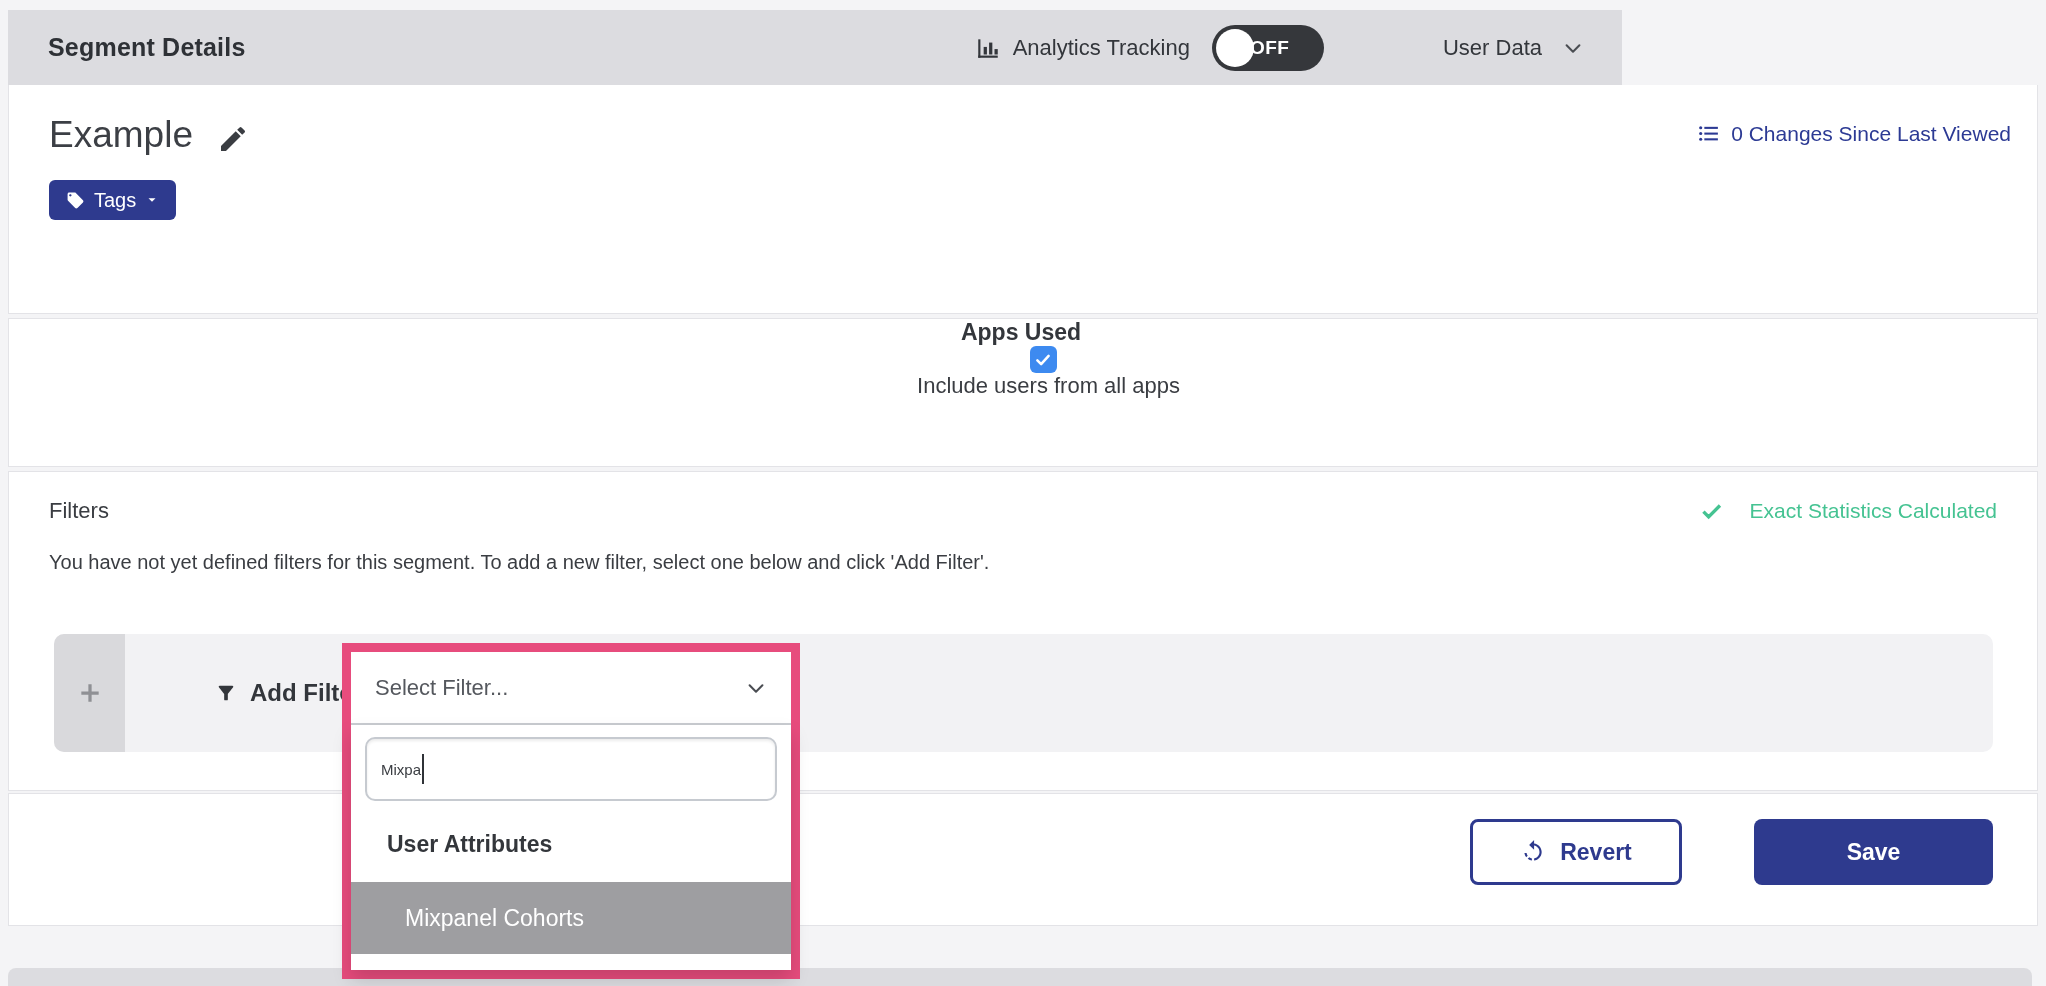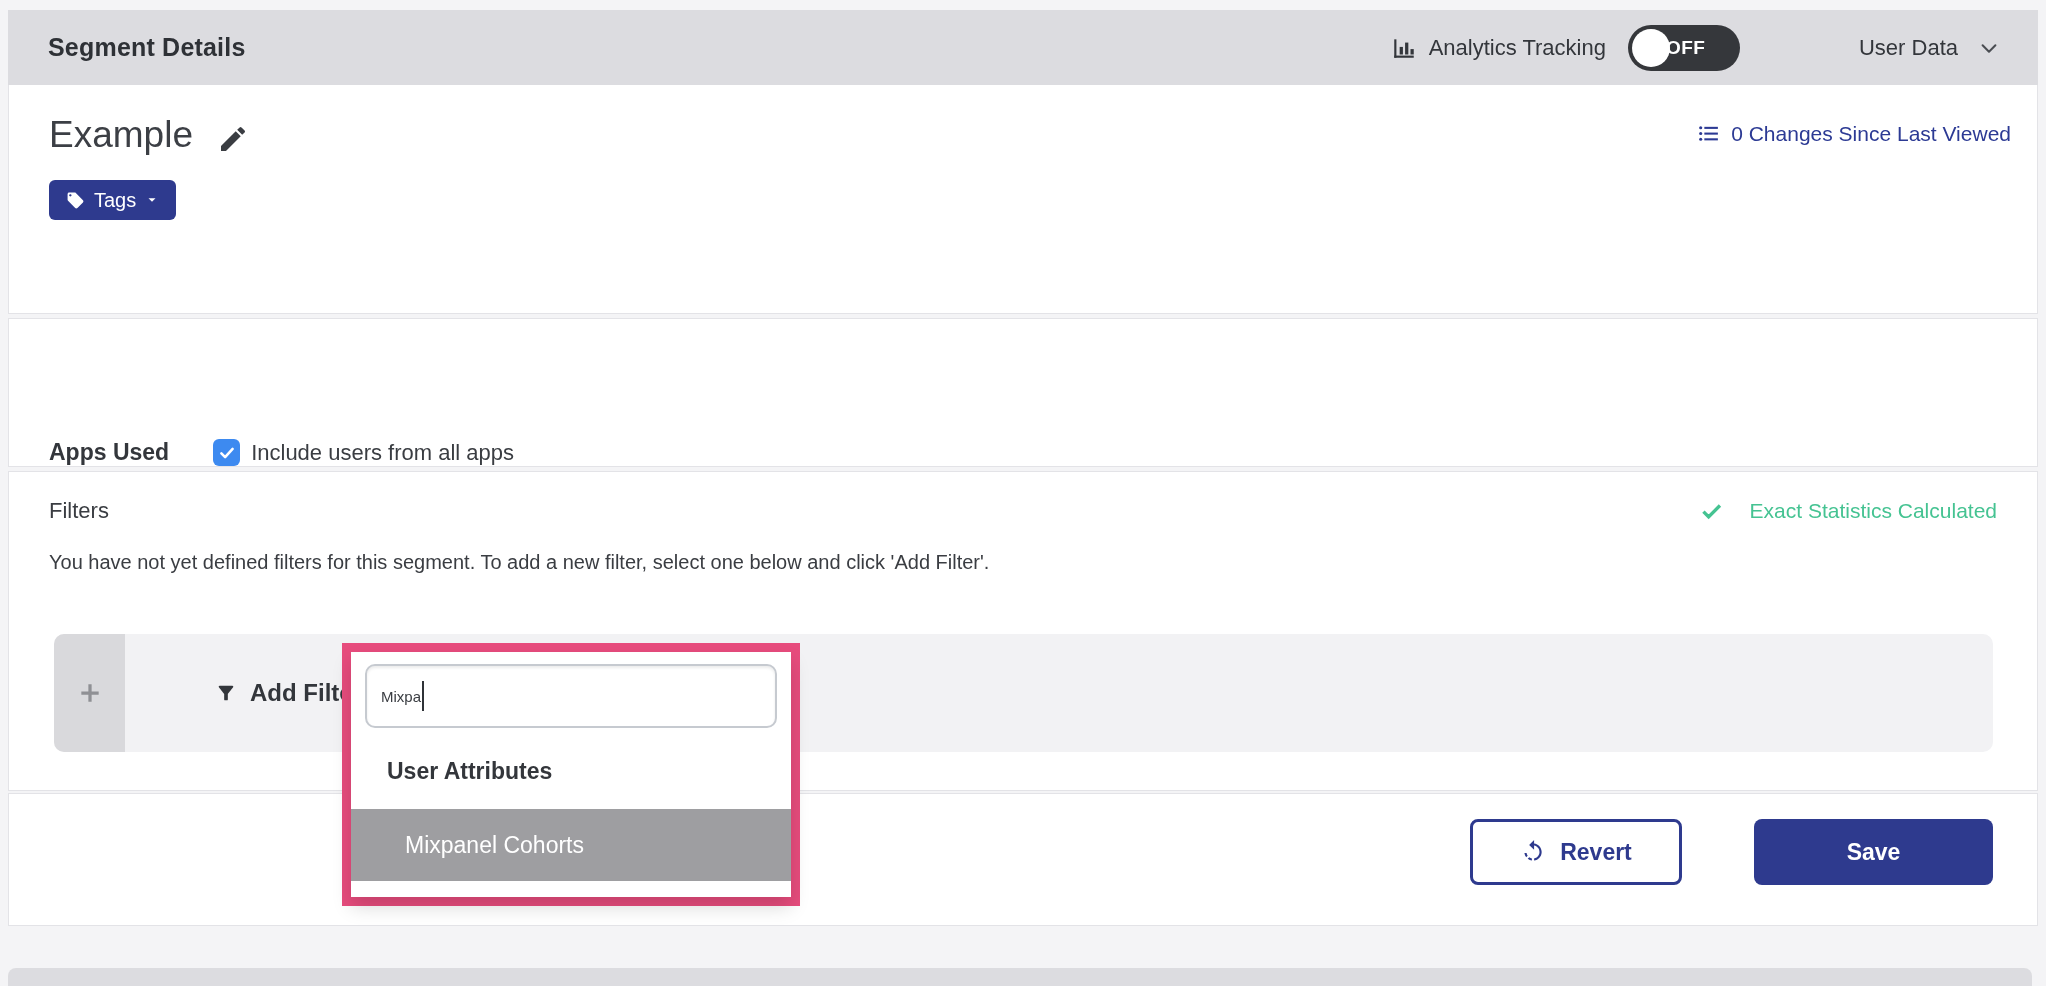--- a/index.html
+++ b/index.html
@@ -1,21 +1,21 @@
 <!DOCTYPE html>
 <html><head>
 <meta charset="utf-8">
 <style>
   * { box-sizing: border-box; margin: 0; padding: 0; }
   html,body { background:#f4f4f6; }
   body { font-family:"Liberation Sans", sans-serif; color:#35383d; }
   .page { position:relative; width:2046px; height:986px; overflow:hidden; background:#f4f4f6; }
 
   
-  .topbar { position:absolute; left:8px; top:10px; width:2030px; height:75px;
+  .topbar { position:absolute; left:8px; top:10px; width:1614px; height:75px;
             background:#dcdce0; display:flex; align-items:center; }
   .topbar-title { font-size:25px; font-weight:bold; color:#2e3136; margin-left:40px; letter-spacing:.2px; }
   .topbar-right { margin-left:auto; display:flex; align-items:center; height:100%; }
   .tb-divider { width:3px; background:#f1f2f4; }
   .tb-block { display:flex; align-items:center; }
   .analytics { gap:12px; padding:0 30px; }
   .analytics-label { font-size:22px; color:#33363b; margin-right:10px; }
   .toggle { width:112px; height:46px; background:#35373b; border-radius:23px;
             position:relative; display:flex; align-items:center; cursor:pointer; }
   .toggle-knob { position:absolute; left:4px; top:4px; width:38px; height:38px;
@@ -34,21 +34,21 @@
   .name-row { display:flex; align-items:flex-start; padding:30px 26px 0 40px; }
   .segment-name { font-size:37px; font-weight:400; color:#3c3f45; line-height:1.1; }
   .pencil { margin:8px 0 0 24px; cursor:pointer; }
   .changes-link { margin-left:auto; margin-top:6px; display:flex; align-items:center; gap:10px;
                   color:#2c3a94; font-size:21px; cursor:pointer; }
   .tags-btn { position:absolute; left:40px; top:95px; height:40px; border:none;
               background:#2e3a8e; color:#fff; border-radius:6px; display:flex; align-items:center;
               gap:9px; padding:0 17px; font-size:20px; cursor:pointer; font-family:inherit; }
 
   
-  .card2 { display:flex; align-items:flex-end; padding-left:40px; }
+  .card2 { display:flex; align-items:center; padding-left:40px;flex-direction:column; }
   .apps-label { font-size:23px; font-weight:bold; color:#33363b; margin-right:44px; }
   .checkbox { width:27px; height:27px; background:#3d8af0; border-radius:6px;
               display:flex; align-items:center; justify-content:center; cursor:pointer; }
   .cb-text { font-size:22px; color:#3a3d42; margin-left:11px; }
 
   
   .filters-head { display:flex; align-items:center; padding:26px 40px 0 40px; }
   .filters-label { font-size:22px; color:#3a3d42; }
   .exact-stats { margin-left:auto; display:flex; align-items:center; gap:27px;
                  color:#45c392; font-size:21px;justify-content:flex-end; }
@@ -213,20 +213,28 @@
       <span>Revert</span>
     </button>
     <button class="btn save-btn">
       <span>Save</span>
     </button>
   </div>
 
   <div class="bottom-strip"></div>
 
   <div class="dd-overlay">
+    <div class="dd-select">
+      <span class="dd-select-value">Select Filter...</span>
+      <span class="chev">
+        <svg width="22" height="22" viewBox="0 0 24 24" fill="none" stroke="#4a4d52" stroke-width="2.2" stroke-linecap="round" stroke-linejoin="round">
+          <polyline points="5,9 12,16 19,9"></polyline>
+        </svg>
+      </span>
+    </div>
     <div class="dd-panel">
       <div class="dd-search">
         <span>Mixpa</span>
           <span class="caret-bar"></span>
       </div>
       <div class="dd-group">User Attributes</div>
       <div class="dd-option">Mixpanel Cohorts</div>
     </div>
   </div>
 

